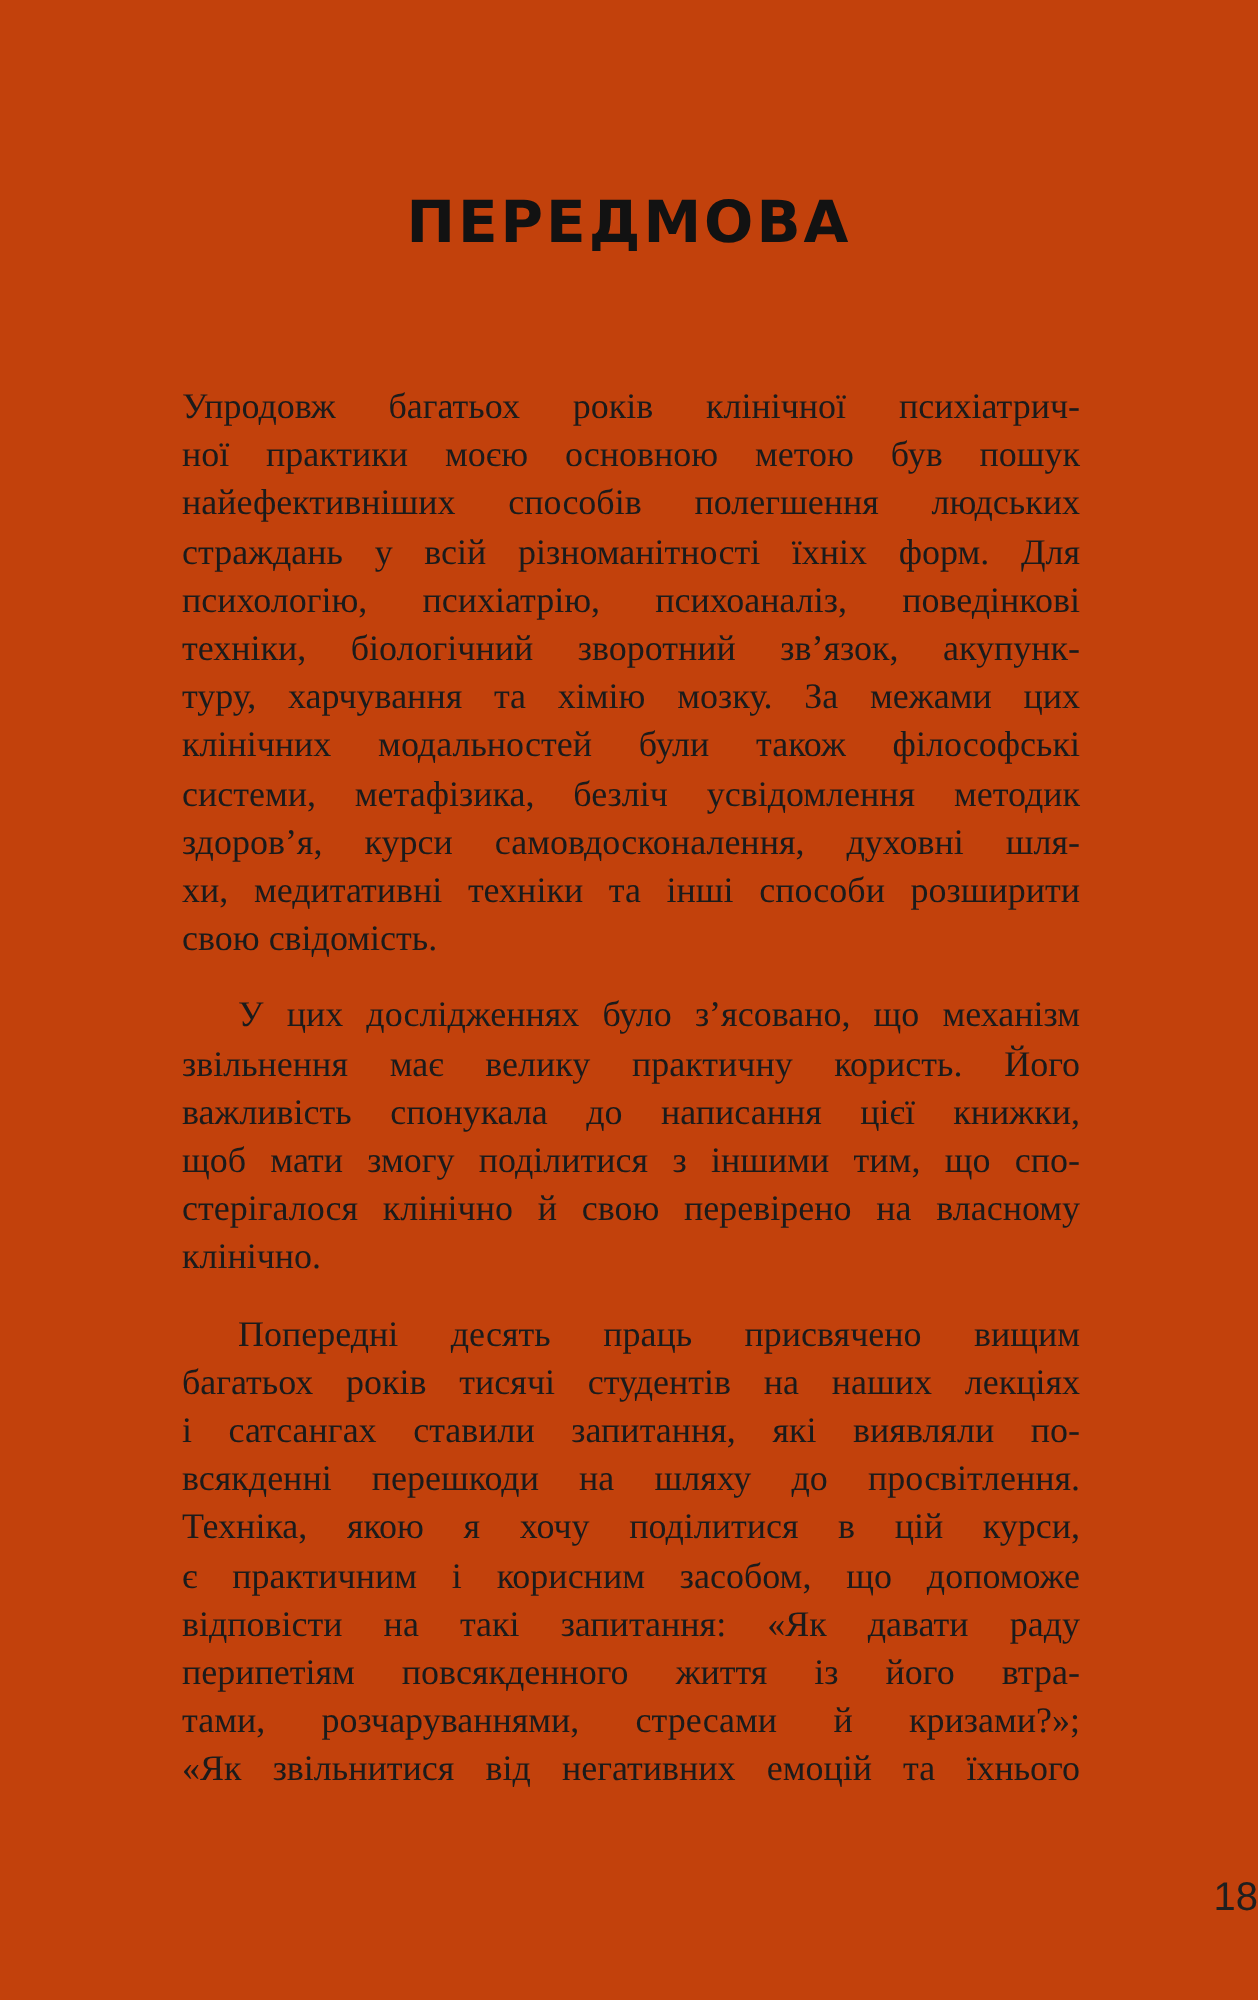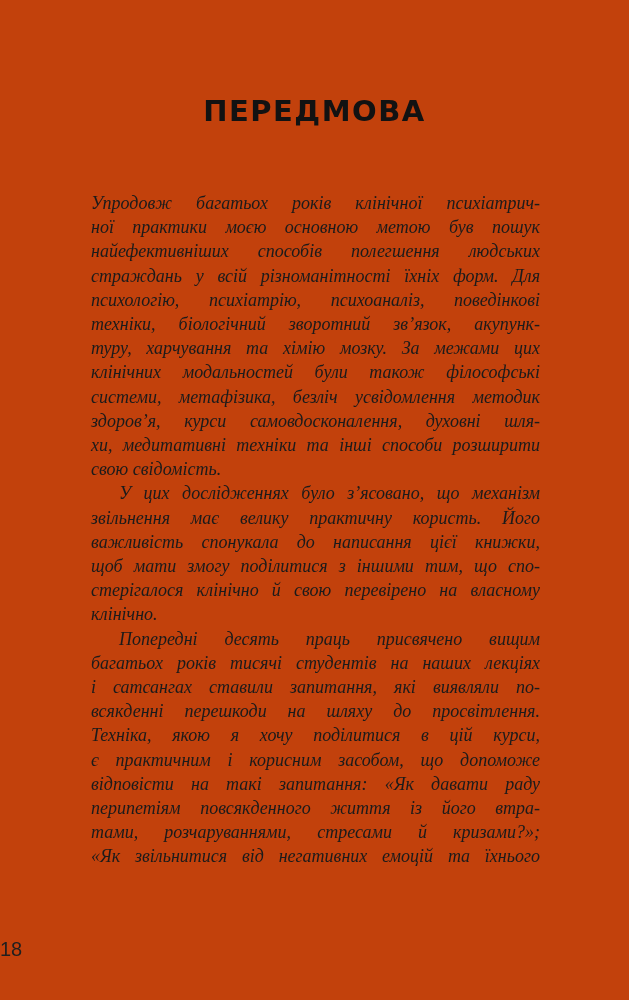--- a/index.html
+++ b/index.html
@@ -33,33 +33,32 @@
     font-family: "Liberation Serif", serif;
     font-size: 18px;
     line-height: 24.2px;
     color: #1b1b1b;
   }
   .paragraph { margin: 0; padding: 0; }
   .line {
     white-space: normal;
     text-align: justify;
     text-align-last: justify;
-    font-style: italic;
   }
   .line.end {
     text-align: right;
     text-align-last: left;
   }
-  .line.indent { text-indent: 28px; }
+  .line.indent { text-indent: 28px; margin-top: 14px; }
   .page-number {
     position: absolute;
     top: 938px;
     left: 0;
     width: 629px;
-    text-align: left;
+    text-align: right;
     font-family: "Liberation Sans", sans-serif;
     font-size: 20px;
     color: #1f1f1f;
   }
 </style>
 </head>
 <body>
 
 <div class="page">
   <h1 class="title">ПЕРЕДМОВА</h1>

